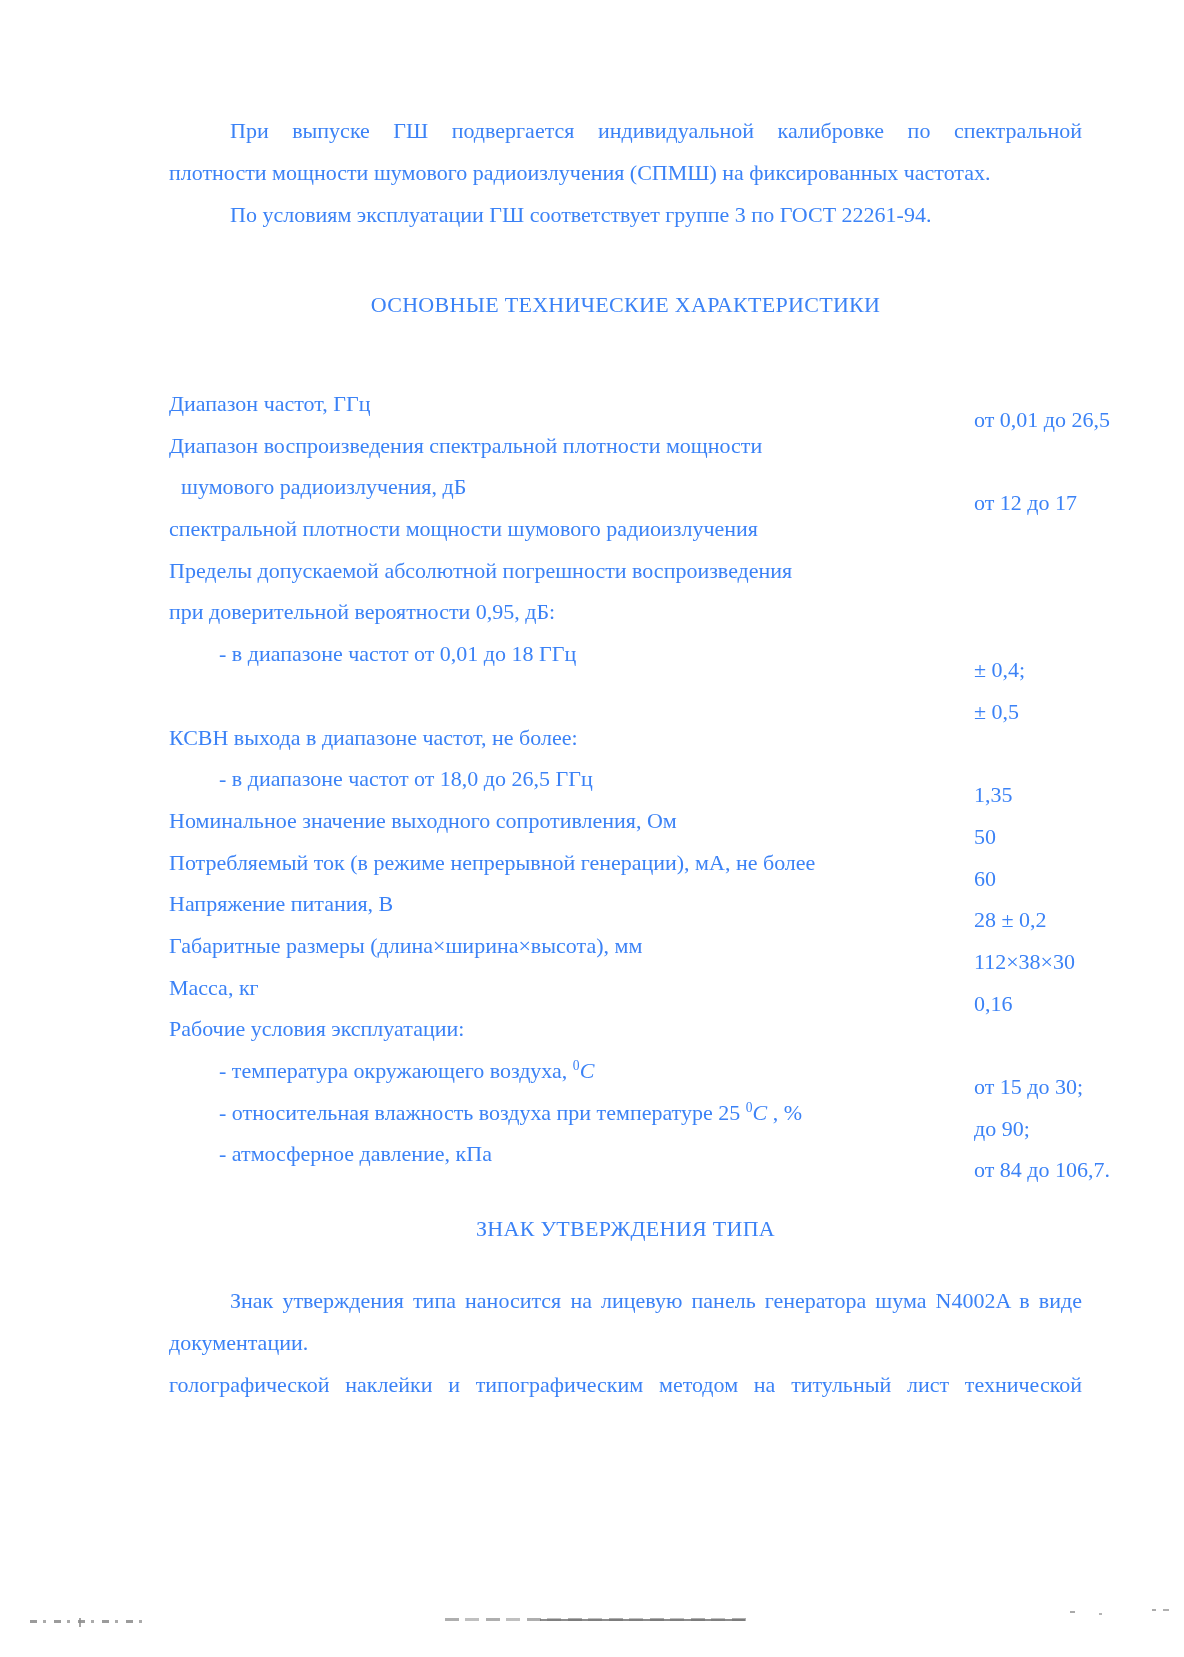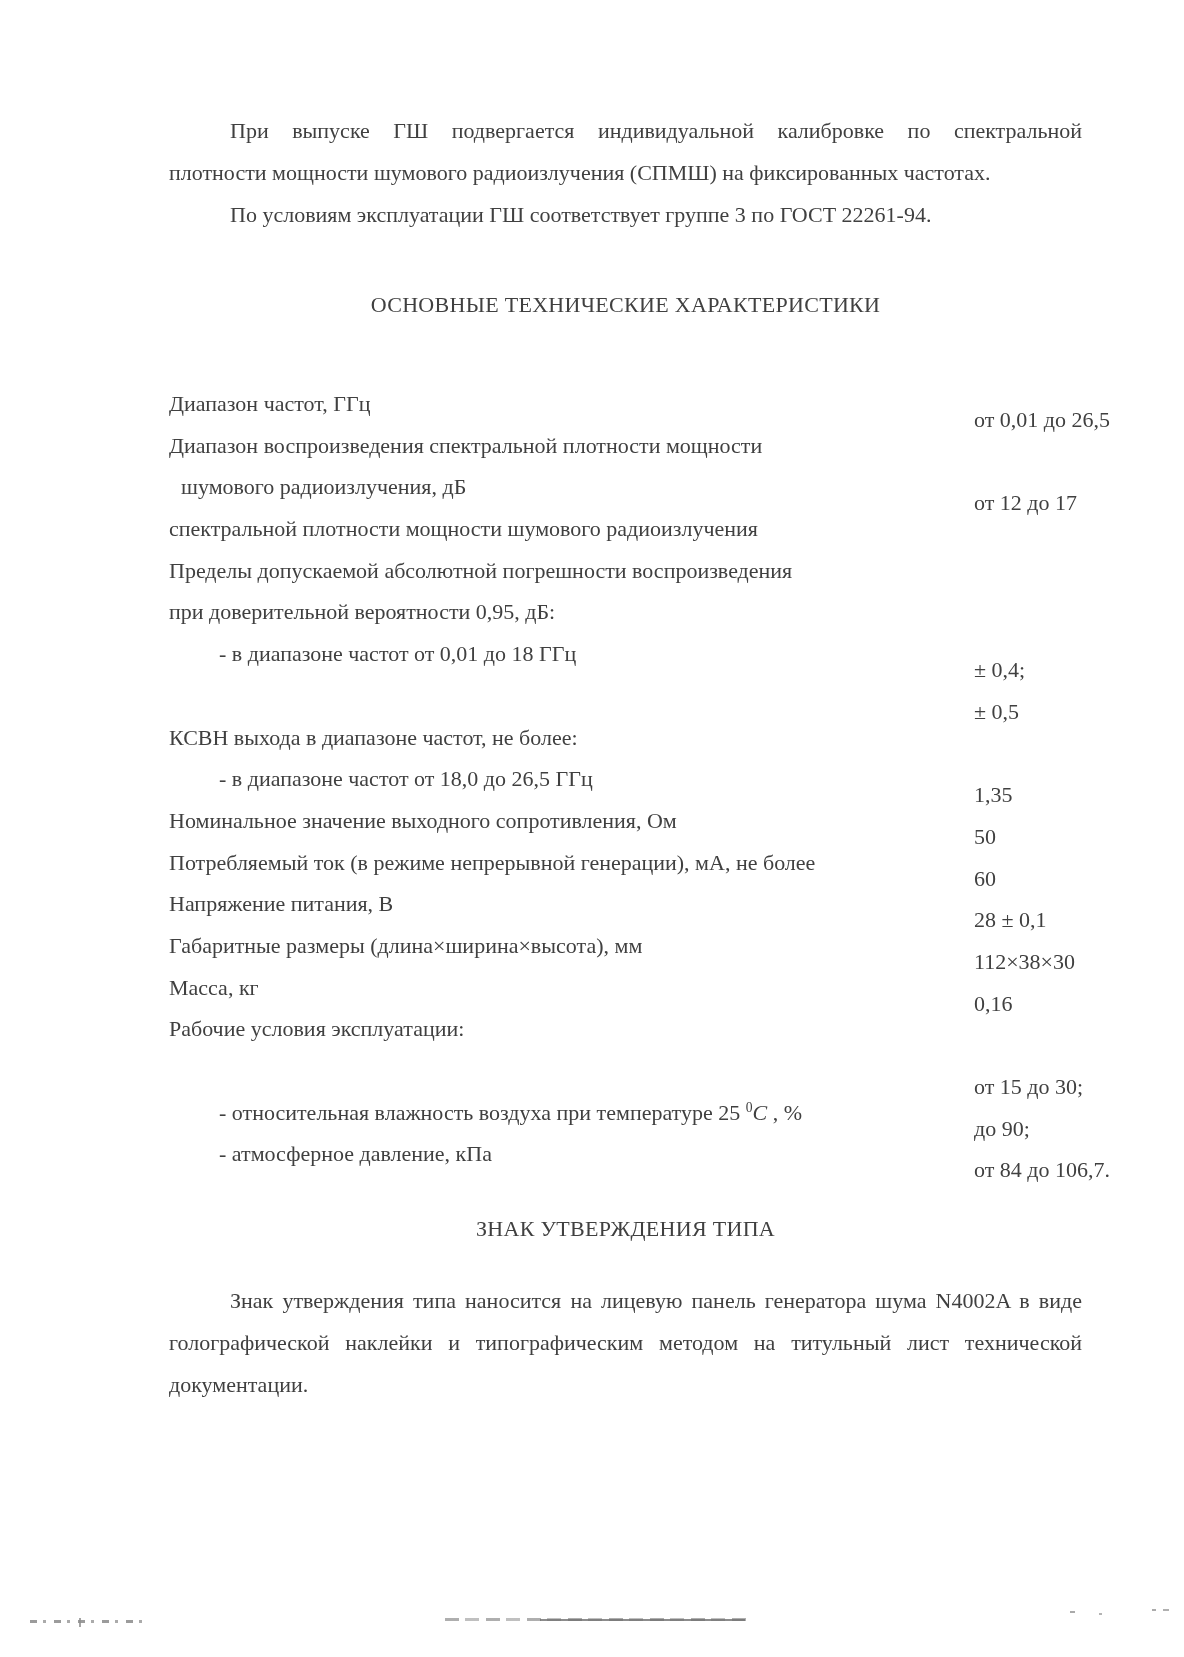--- a/index.html
+++ b/index.html
@@ -7,21 +7,21 @@
     padding: 0;
     background: #ffffff;
   }
   .page {
     position: relative;
     width: 1184px;
     height: 1657px;
     background: #ffffff;
     font-family: "Liberation Serif", "DejaVu Serif", serif;
     font-size: 22px;
-    color: #404040;
+    color: #3b82f6;
     overflow: hidden;
   }
   .para {
     position: absolute;
     left: 169px;
     width: 913px;
     line-height: 42px;
   }
   .para .line { display: block; }
   .just {
@@ -157,59 +157,60 @@
       <span class="value">50</span>
     </div>
 
     <div class="spec-row">
       <span class="label">Потребляемый ток (в режиме непрерывной генерации), мА, не более</span>
       <span class="value">60</span>
     </div>
 
     <div class="spec-row">
       <span class="label">Напряжение питания, В</span>
-      <span class="value">28 ± 0,1</span>
+      <span class="value">28 ± 0,2</span>
     </div>
 
     <div class="spec-row">
       <span class="label">Габаритные размеры (длина×ширина×высота), мм</span>
       <span class="value">112×38×30</span>
     </div>
 
     <div class="spec-row">
       <span class="label">Масса, кг</span>
       <span class="value">0,16</span>
     </div>
 
     <div class="spec-row">
       <span class="label">Рабочие условия эксплуатации:</span>
     </div>
 
     <div class="spec-row">
+      <span class="label dash"><span>- температура окружающего воздуха, </span><sup class="deg">0</sup><i class="unit">C</i><span></span></span>
       <span class="value">от 15 до 30;</span>
     </div>
 
     <div class="spec-row">
       <span class="label dash"><span>- относительная влажность воздуха при температуре 25 </span><sup class="deg">0</sup><i class="unit">C</i><span> , %</span></span>
       <span class="value">до 90;</span>
     </div>
 
     <div class="spec-row">
       <span class="label dash">- атмосферное давление, кПа</span>
       <span class="value">от 84 до 106,7.</span>
     </div>
 
   </div>
 
   <div class="section-title" style="top:1208px;">ЗНАК УТВЕРЖДЕНИЯ ТИПА</div>
 
   <div class="para" style="top:1280px;">
     <span class="line just ind">Знак утверждения типа наносится на лицевую панель генератора шума N4002A в виде</span>
+    <span class="line">документации.</span>
     <span class="line just">голографической наклейки и типографическим методом на титульный лист технической</span>
-    <span class="line">документации.</span>
   </div>
 
   <div class="artifact art-left"></div>
   <div class="artifact art-left-tick"></div>
   <div class="artifact art-center"></div>
   <div class="artifact art-center-line"></div>
   <div class="artifact art-speck-1"></div>
   <div class="artifact art-speck-2"></div>
   <div class="artifact art-speck-3"></div>
   <div class="artifact art-speck-4"></div>

